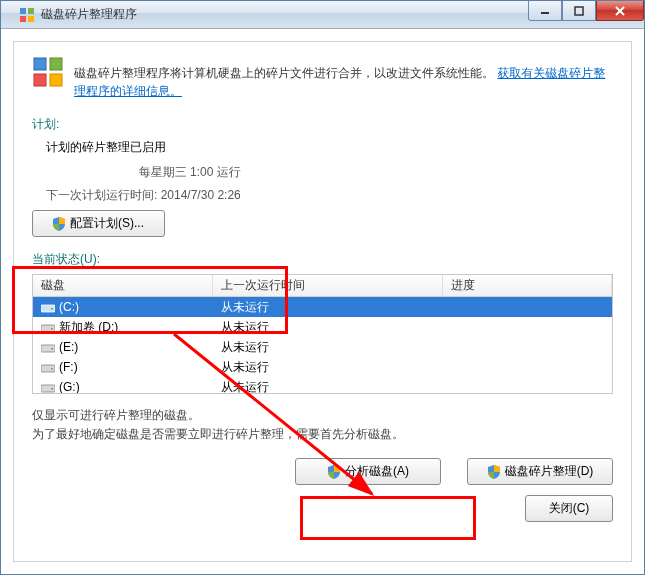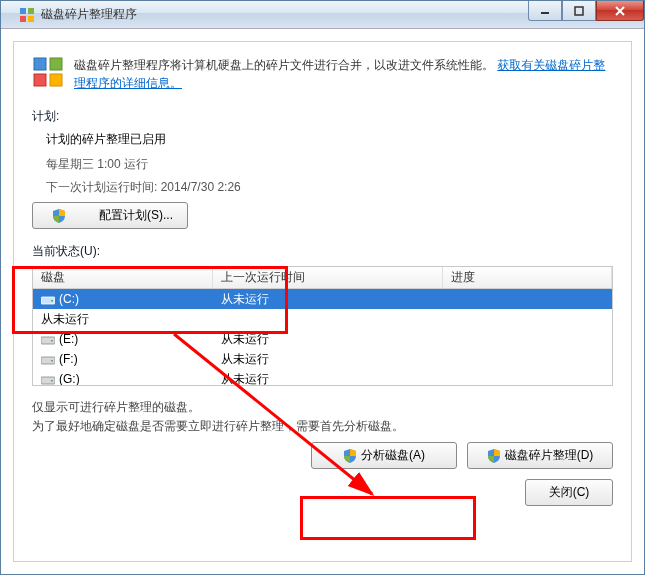--- a/index.html
+++ b/index.html
@@ -59,49 +59,49 @@
 .inner-panel {
   border: 1px solid #d0d0d0;
   flex: 1;
   padding: 14px 18px 12px 18px;
   display: flex;
   flex-direction: column;
   position: relative;
 }
 .intro-row { display: flex; align-items: flex-start; gap: 10px; margin-bottom: 16px; }
 .app-icon { width: 32px; height: 32px; flex-shrink: 0; }
-.intro-text { color: #333; line-height: 1.5; }
+.intro-text { color: #333; line-height: 1.5; margin-top: 8px; }
 .intro-text a { color: #0066cc; text-decoration: underline; }
-.section-label { color: #0f172a; margin-bottom: 6px; }
+.section-label { color: #0f766e; margin-bottom: 6px; }
 .schedule-row {
   display: flex;
   align-items: flex-start;
   justify-content: space-between;
   margin-bottom: 14px;
   flex-direction: column;
 }
 .schedule-text { padding-left: 14px; }
 .schedule-text .heading { margin-bottom: 8px; }
-.schedule-text .line { color: #555; margin-bottom: 6px; padding-left: 0; }
+.schedule-text .line { color: #555; margin-bottom: 6px; padding-left: 0; text-align: right; }
 .btn {
   border: 1px solid #8a8a8a;
   border-radius: 3px;
   background: linear-gradient(to bottom, #fdfdfd, #e8e8e8);
   padding: 4px 14px;
   font-size: 12px;
   display: inline-flex;
   align-items: center;
   gap: 4px;
   cursor: pointer;
   min-height: 26px;
 }
 .btn .shield {
   width: 14px; height: 14px;
 }
-.config-btn { width: 156px; justify-content: space-between; padding-left: 19px; }
+.config-btn { width: 133px; justify-content: flex-start; padding-left: 19px; }
 .table-container {
   border: 1px solid #c8c8c8;
   height: 120px;
   overflow: hidden;
   position: relative;
 }
 .table-header {
   display: flex;
   background: linear-gradient(to bottom, #fff, #f0f0f0);
   border-bottom: 1px solid #d0d0d0;
@@ -126,22 +126,22 @@
   height: 20px;
   align-items: center;
 }
 .tr.selected { background: #2e7cd6; color: #fff; }
 .td { padding: 0 8px; font-size: 12px; display: flex; align-items: center; gap: 4px; }
 .drive-ico { width: 14px; height: 11px; display: inline-block; }
 .footer-text { color: #444; margin-top: 12px; line-height: 1.6; }
 .button-row {
   display: flex;
   justify-content: flex-end;
-  gap: 10px;
-  margin-top: 6px;
+  gap: 26px;
+  margin-top: 14px;
 }
 .button-row .btn { width: 146px; justify-content: center; }
 .close-row {
   display: flex;
   justify-content: flex-end;
   margin-top: 10px;
 }
 .close-row .btn { width: 88px; justify-content: center; }
 
 
@@ -238,20 +238,27 @@
                 <svg class="drive-ico" viewBox="0 0 14 11">
                   <rect x="0" y="3" width="14" height="7" rx="1" fill="#cde3fa" stroke="#fff" stroke-width="0.8"></rect>
                   <rect x="10" y="6" width="2" height="1.5" fill="#6a6"></rect>
                 </svg>
                 <span>(C:)</span>
               </div>
               <div class="td col-last">从未运行</div>
               <div class="td col-prog"></div>
             </div>
             <div class="tr">
+              <div class="td col-disk">
+                <svg class="drive-ico" viewBox="0 0 14 11">
+                  <rect x="0" y="3" width="14" height="7" rx="1" fill="#d8d8d8" stroke="#888" stroke-width="0.8"></rect>
+                  <rect x="10" y="6" width="2" height="1.5" fill="#6a6"></rect>
+                </svg>
+                <span>新加卷 (D:)</span>
+              </div>
               <div class="td col-last">从未运行</div>
               <div class="td col-prog"></div>
             </div>
             <div class="tr">
               <div class="td col-disk">
                 <svg class="drive-ico" viewBox="0 0 14 11">
                   <rect x="0" y="3" width="14" height="7" rx="1" fill="#d8d8d8" stroke="#888" stroke-width="0.8"></rect>
                   <rect x="10" y="6" width="2" height="1.5" fill="#6a6"></rect>
                 </svg>
                 <span>(E:)</span>

